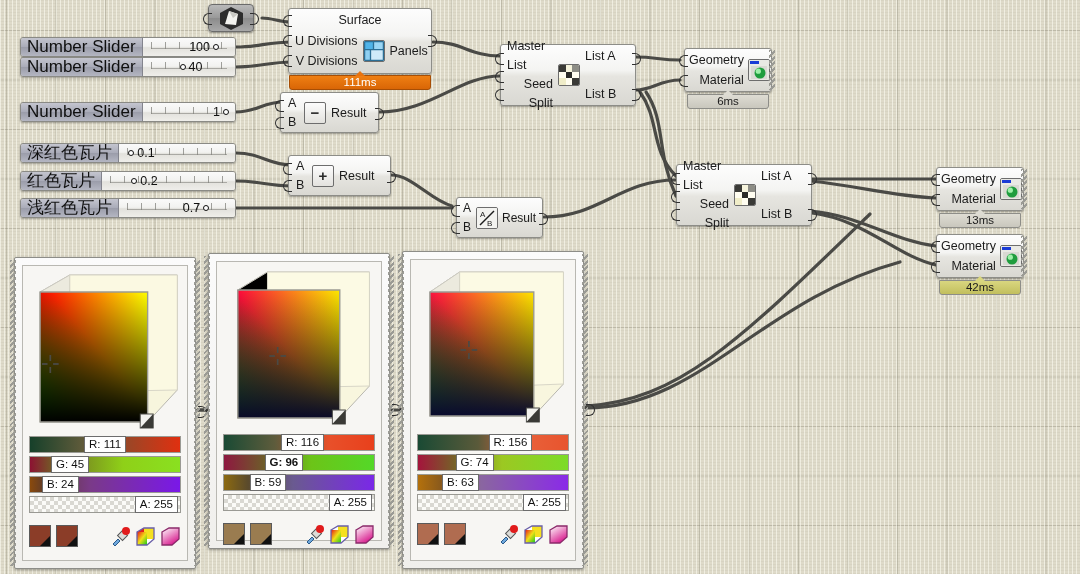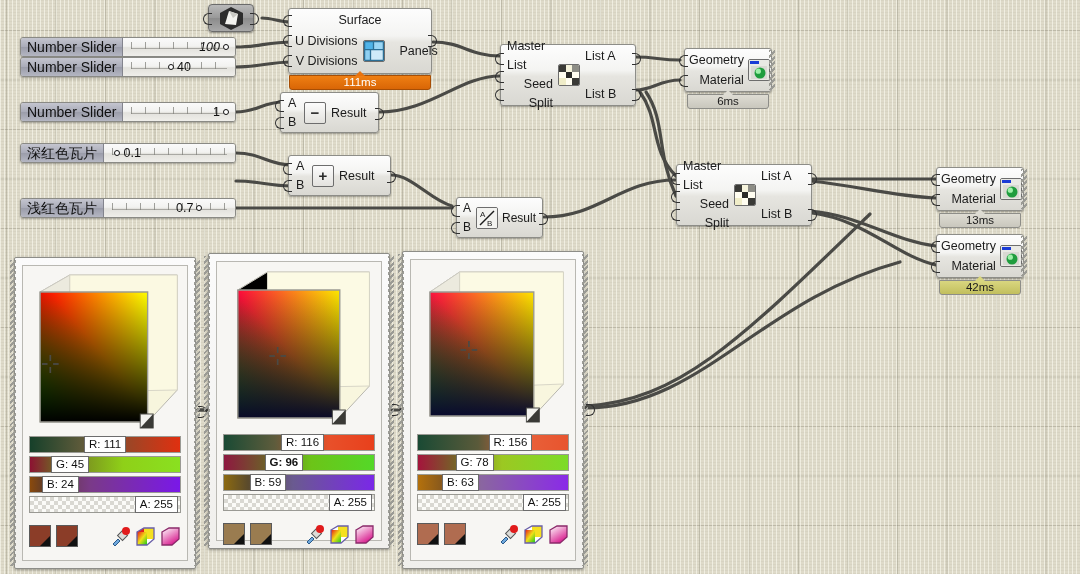--- a/index.html
+++ b/index.html
@@ -62,21 +62,21 @@
 
   
   .slider {
     position:absolute; height:20px; display:flex;
     border:1px solid #8a8a85; border-radius:3px; overflow:hidden;
     box-shadow:0 1px 2px rgba(0,0,0,.3);
   }
   .slider .cap {
     background:linear-gradient(to bottom,#c4c5cf 0%,#aaacb9 48%,#9b9daa 52%,#b4b6c2 100%);
     border-right:1px solid #83848d;
-    font-size:14px; color:#101010; padding:0 6px; line-height:18px; white-space:nowrap;
+    font-size:17px; color:#101010; padding:0 6px; line-height:18px; white-space:nowrap;
   }
   .slider .track {
     flex:1; position:relative;
     background:linear-gradient(to bottom,#fafafa 0%,#f2f2f0 46%,#e2e1dc 54%,#efeeea 100%);
   }
   .slider .ticks {
     position:absolute; left:8px; right:8px; top:4px; height:7px;
     background-image:repeating-linear-gradient(to right,
       rgba(130,130,125,.75) 0 1px, transparent 1px 14px);
     border-bottom:1px solid rgba(130,130,125,.6);
@@ -211,21 +211,21 @@
           <rect x="0" y="9" width="6" height="11" fill="#8fd0f2"></rect>
           <rect x="7" y="9" width="13" height="11" fill="#cfeaf9"></rect>
           <g stroke="#2b6f96" stroke-width="1.3" fill="none">
             <rect x="0.6" y="0.6" width="18.8" height="18.8"></rect>
             <line x1="0" y1="8.6" x2="20" y2="8.6"></line>
             <line x1="9.5" y1="0" x2="9.5" y2="8.6"></line>
             <line x1="6.5" y1="8.6" x2="6.5" y2="20"></line>
           </g>
         </svg>
       </div>
-      <div style="width:42px;margin-left:10px;">
+      <div style="width:42px;">
         <span class="nlabel">Panels</span>
       </div>
     </div>
     <div class="timing orange" style="top:66px;">
       <span class="nub"></span>
       <span>111ms</span>
     </div>
   </div>
 
   <div class="node" style="left:280px;top:92px;width:99px;height:41px;display:flex;align-items:center;padding:0 7px;">
@@ -410,21 +410,21 @@
       <span class="nub"></span>
       <span>42ms</span>
     </div>
   </div>
 
   <div class="slider" style="left:20px;top:37px;width:216px;">
     <div class="port out" style="top:4px;right:-7px;"></div>
     <div class="cap">Number Slider</div>
     <div class="track">
       <div class="ticks"></div>
-      <div class="val" style="right:6px;font-style:italic;">
+      <div class="val" style="right:16px;">
         <span>100</span>
         <span class="diamond hollow"></span>
       </div>
     </div>
   </div>
 
   <div class="slider" style="left:20px;top:57px;width:216px;">
     <div class="port out" style="top:4px;right:-7px;"></div>
     <div class="cap">Number Slider</div>
     <div class="track">
@@ -453,20 +453,31 @@
     <div class="cap">深红色瓦片</div>
     <div class="track">
       <div class="ticks"></div>
       <div class="val" style="left:8%;">
         <span class="diamond hollow"></span>
         <span>0.1</span>
       </div>
     </div>
   </div>
 
+  <div class="slider" style="left:20px;top:171px;width:216px;">
+    <div class="port out" style="top:4px;right:-7px;"></div>
+    <div class="cap">红色瓦片</div>
+    <div class="track">
+      <div class="ticks"></div>
+      <div class="val" style="left:22%;">
+        <span class="diamond hollow"></span>
+        <span>0.2</span>
+      </div>
+    </div>
+  </div>
 
   <div class="slider" style="left:20px;top:198px;width:216px;">
     <div class="port out" style="top:4px;right:-7px;"></div>
     <div class="cap">浅红色瓦片</div>
     <div class="track">
       <div class="ticks"></div>
       <div class="val" style="left:55%;justify-content:flex-end;">
         <span>0.7</span>
         <span class="diamond hollow"></span>
       </div>
@@ -687,21 +698,21 @@
           </g>
           <rect x="118" y="142" width="14" height="14" fill="#f2f2ee" stroke="#4a4a46"></rect>
           <polygon points="118,156 132,156 132,142" fill="#3a3a36"></polygon>
         </svg>
       </div>
       <div style="margin-top:6px;">
         <div class="cslider" style="background:linear-gradient(to right,#1a4a34,#5a5a3a 40%,#e8613a 72%,#e8542e);">
           <div class="tag" style="left:47%;">R: 156</div>
         </div>
         <div class="cslider" style="background:linear-gradient(to right,#a4143c,#766028 24%,#9cc822 56%,#7cdc28);">
-          <div class="tag" style="left:25%;">G: 78</div>
+          <div class="tag" style="left:25%;">G: 74</div>
         </div>
         <div class="cslider" style="background:linear-gradient(to right,#b4710c,#8a5a1c 15%,#8a66a0 42%,#8a2ae8);">
           <div class="tag" style="left:16%;">B: 63</div>
         </div>
         <div class="cslider" style="background-color:#f2f1ec;background-image:repeating-conic-gradient(#d9d8d2 0% 25%, #fbfbf8 0% 50%);background-size:8px 8px;">
           <div class="tag" style="right:2px;">A: 255</div>
         </div>
       </div>
       <div style="display:flex;align-items:center;margin-top:12px;">
         <div class="swatch" style="background:#b06c50;"></div>

